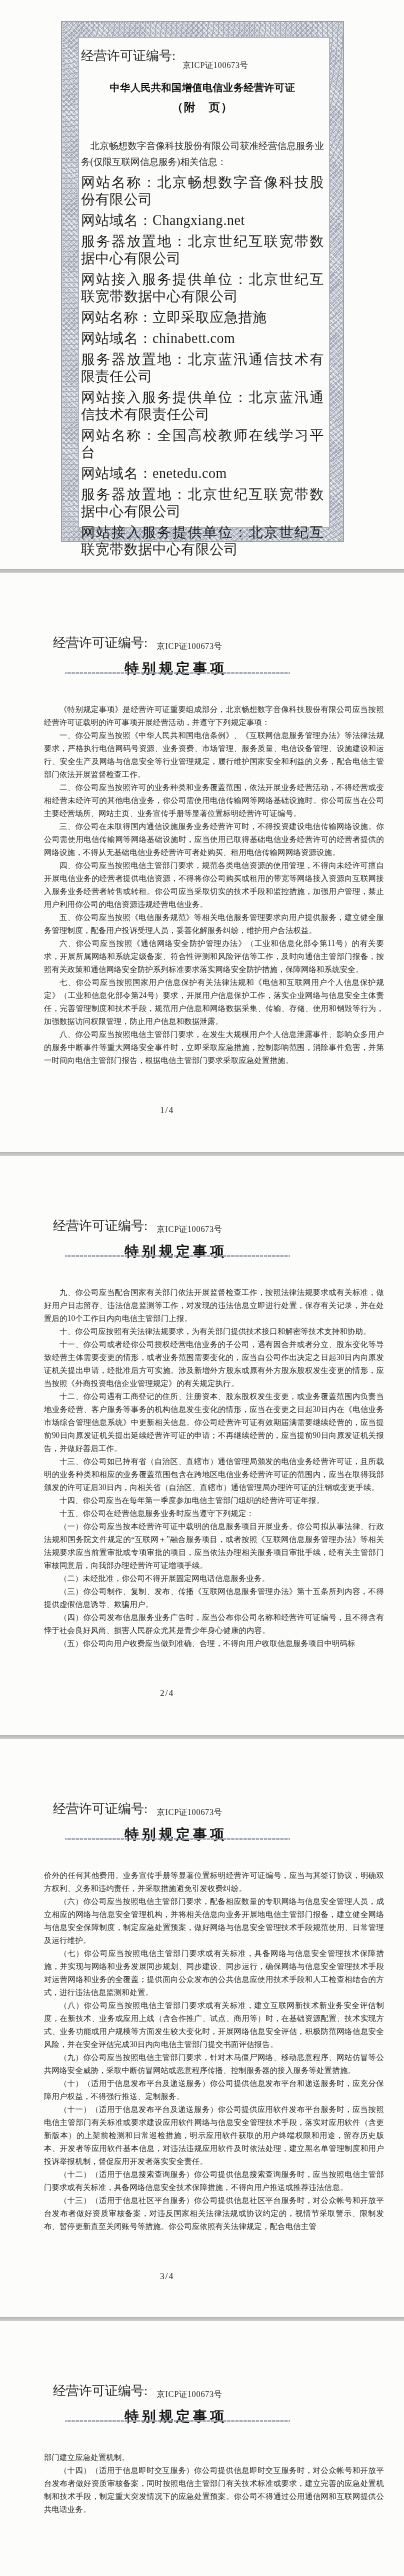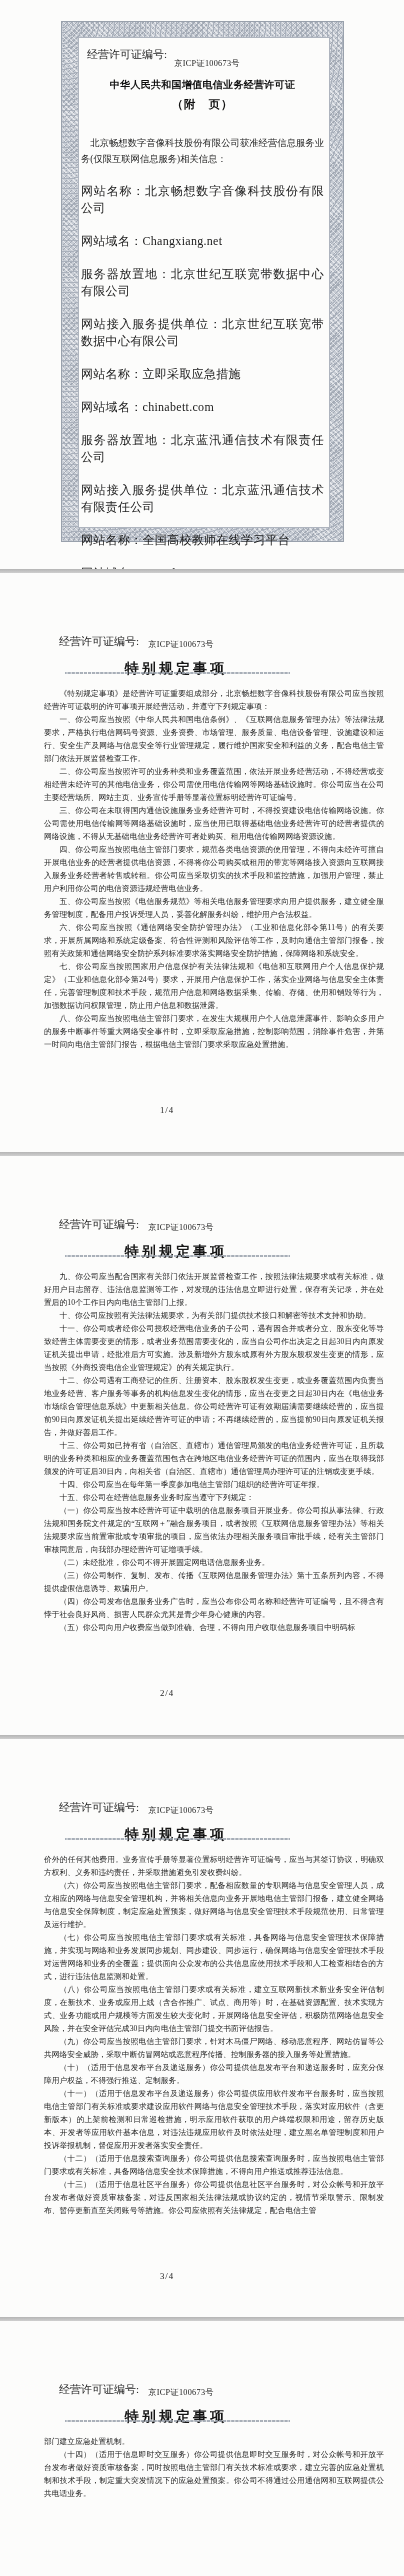--- a/index.html
+++ b/index.html
@@ -26,32 +26,32 @@
     border:0.5px solid #99a1ac;
     background-color:#c7ccd4;
     background-image:
       repeating-radial-gradient(circle at 0 0,#aab1bc 0 1px,transparent 1px 5.2px),
       repeating-linear-gradient(45deg,rgba(255,255,255,.55) 0 1px,transparent 1px 3.6px),
       repeating-linear-gradient(-45deg,rgba(105,115,130,.4) 0 1px,transparent 1px 3.6px);
   }
   .frame-inner{width:100%;height:100%;background:#fcfcfb;border:0.5px solid #aeb4be;}
   .cert-content{position:absolute;left:81px;right:81px;top:40px;}
   .cert-header{margin-top:7.2px;white-space:nowrap;}
-  .lic-label{font-size:11px;color:#1d1d1d;margin-left:6px;}
+  .lic-label{font-size:13px;color:#1d1d1d;}
   .cert-header .lic-value{font-size:8.2px;position:relative;top:7.7px;margin-left:5.2px;letter-spacing:0.3px;}
   .cert-title{
     margin:15.5px 0 0;font-size:10px;font-weight:700;letter-spacing:0.3px;
     text-align:center;white-space:nowrap;color:#101010;
   }
   .cert-sub{margin-top:5.2px;font-size:11.3px;font-weight:700;text-align:center;letter-spacing:1px;color:#101010;}
   .cert-intro{
     margin:23px 0 4.1px;font-size:9.3px;line-height:16px;text-indent:1em;
     text-align:justify;color:#1a1a1a;
   }
-  .entry{margin:16px 0 1px;font-size:12px;line-height:17px;text-align:justify;color:#1a1a1a;}
+  .entry{margin:4px 0 1px;font-size:14px;line-height:17px;text-align:justify;color:#1a1a1a;}
   .entry .e-label{letter-spacing:0.3px;}
   .entry .e-value{letter-spacing:0.3px;}
 
   
   .prov{height:579px;}
   .prov.p3{height:579px;}
   .prov.p4{height:578px;}
   .prov.p5{height:552px;}
   .prov-header{position:absolute;left:53px;top:61px;white-space:nowrap;}
   .prov-header .lic-value{font-size:8.2px;position:relative;top:2.1px;margin-left:7.2px;letter-spacing:0.3px;}
@@ -60,21 +60,21 @@
     margin:0;font-size:14px;font-weight:700;letter-spacing:3.1px;white-space:nowrap;color:#161616;
   }
   .zigzag{
     position:absolute;left:65px;top:99px;width:225px;height:4.1px;opacity:.85;
     background:
       linear-gradient(135deg,#9aa2ad 25%,transparent 25%) 0 0/4.1px 4.1px,
       linear-gradient(225deg,#9aa2ad 25%,transparent 25%) 0 0/4.1px 4.1px,
       linear-gradient(45deg,#9aa2ad 25%,transparent 25%) 0 2.1px/4.1px 4.1px,
       linear-gradient(315deg,#9aa2ad 25%,transparent 25%) 0 2.1px/4.1px 4.1px;
   }
-  .prov-body{position:absolute;left:44px;width:340px;top:114px;}
+  .prov-body{position:absolute;left:44px;width:340px;top:130px;}
   .prov-body p{
     margin:0;font-size:7.7px;line-height:13px;text-align:justify;
     text-indent:2em;color:#1c1c1c;letter-spacing:0.1px;
   }
   .prov-body p.cont{text-indent:0;}
   .page-no{
     position:absolute;left:167px;transform:translateX(-50%);top:532px;
     font-size:8.8px;letter-spacing:1px;color:#222;
   }
 </style>

